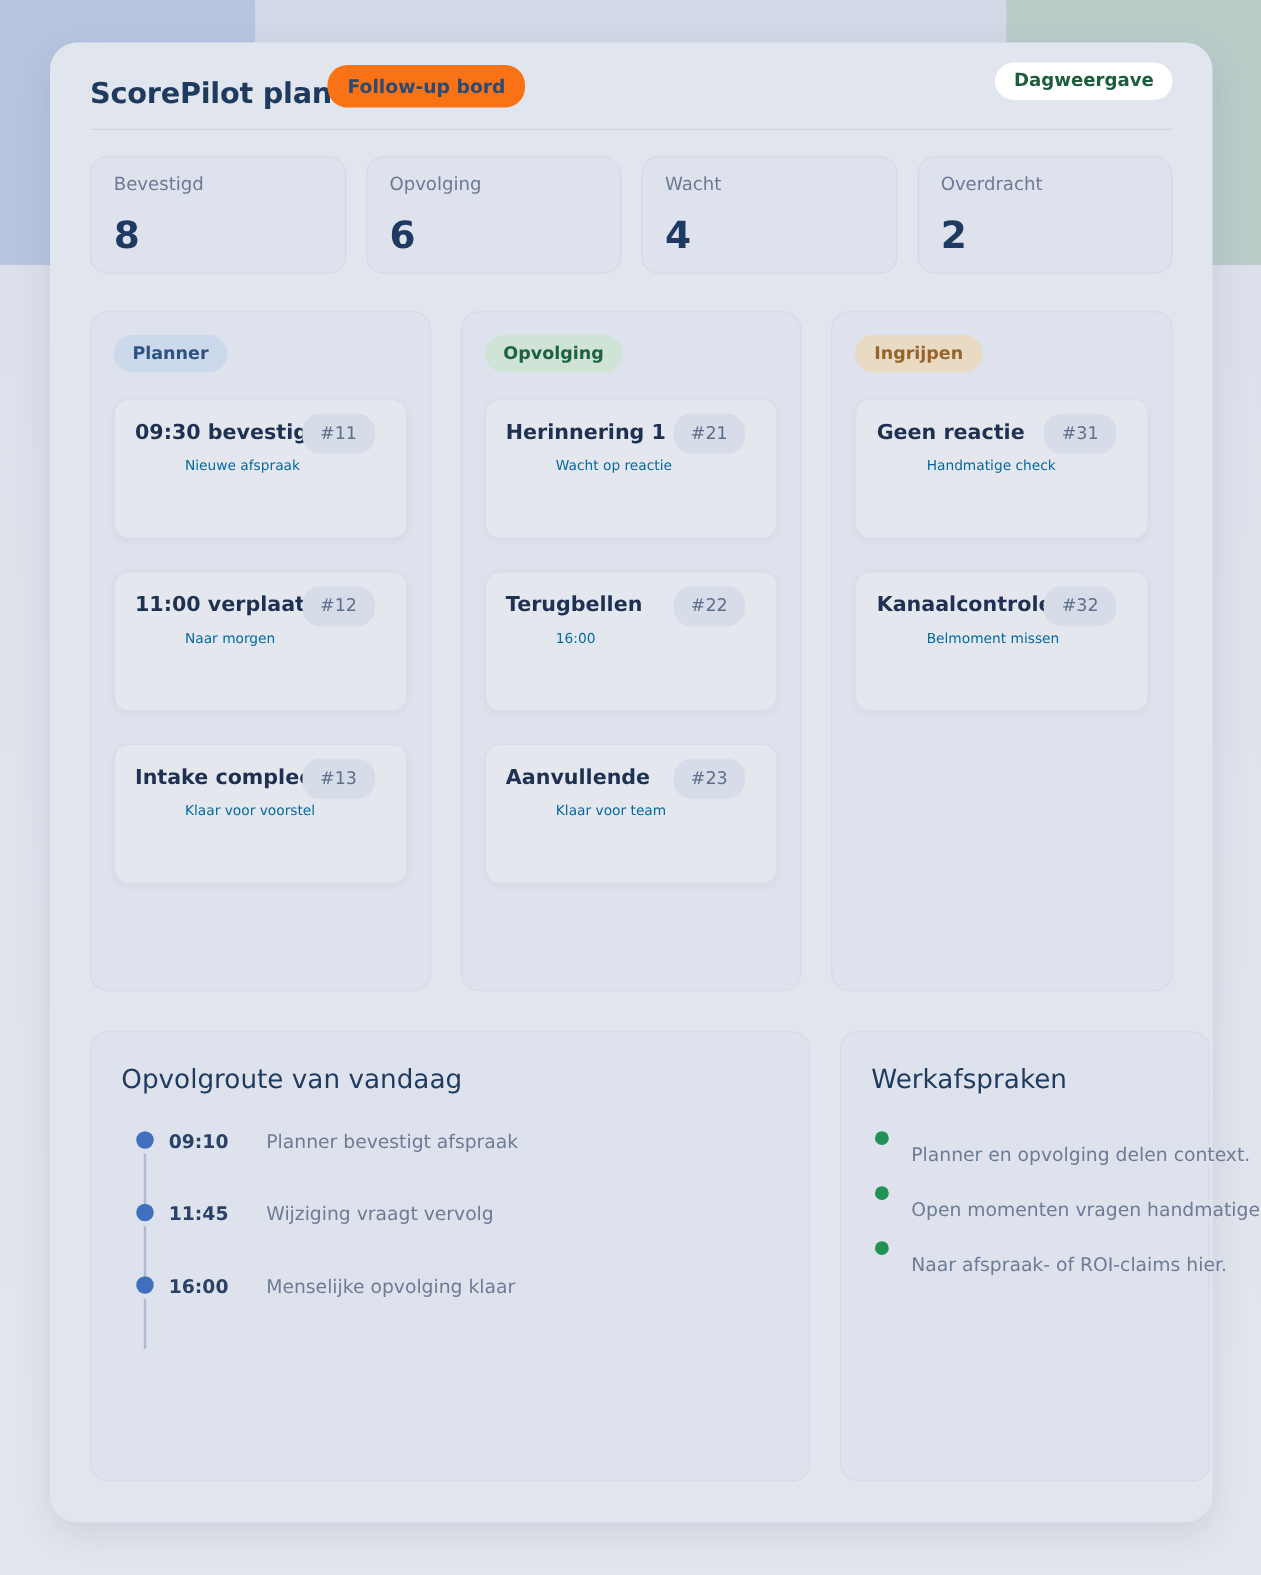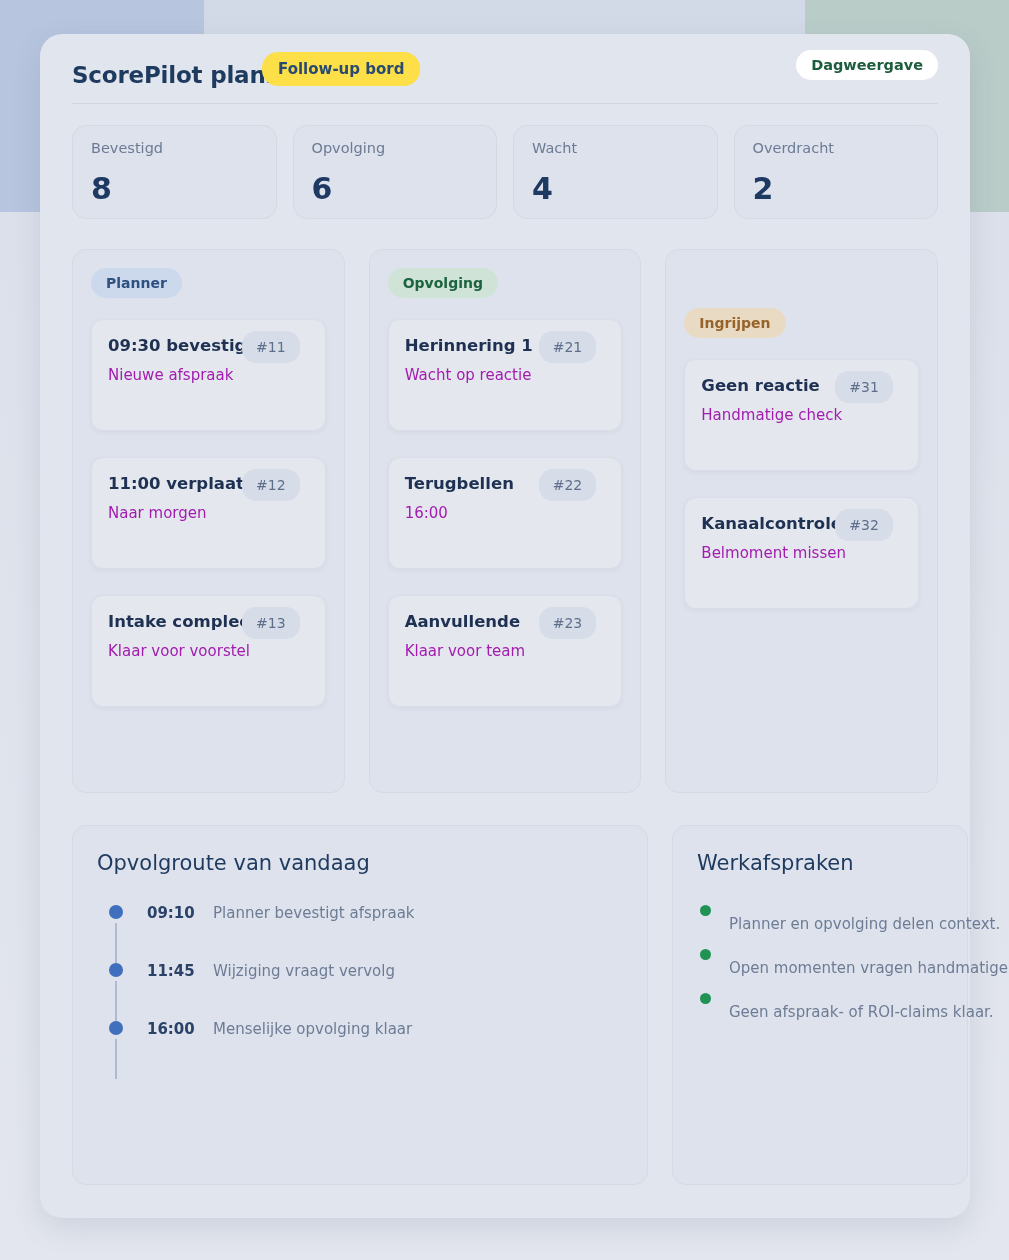--- a/index.html
+++ b/index.html
@@ -81,21 +81,21 @@
     left: 0; top: 28px;
     font-size: 23px;
     font-weight: bold;
     color: #1e3a5f;
     letter-spacing: -0.2px;
     white-space: nowrap;
   }
   .badge-followup {
     position: absolute;
     left: 190px; top: 18px;
-    background: #fde047;
+    background: #f97316;
     color: #2a4a72;
     font-size: 15px;
     font-weight: bold;
     padding: 8px 16px;
     border-radius: 16px;
     white-space: nowrap;
   }
   .badge-dayview {
     position: absolute;
     right: 0; top: 16px;
@@ -136,40 +136,41 @@
     color: #1e3a63;
     line-height: 1;
   }
 
   
   .kanban {
     display: flex;
     gap: 24px;
     margin-top: 30px;
     height: 544px;
+    justify-content: flex-end;
   }
   .column {
     flex: 1;
     background: #dee2ec;
     border: 1px solid #d5dae5;
     border-radius: 14px;
     padding: 18px 18px;
     position: relative;
   }
   .col-badge {
     display: inline-block;
     font-size: 14px;
     font-weight: bold;
     padding: 7px 15px;
     border-radius: 15px;
     white-space: nowrap;
   }
   .col-badge.planner   { background: #ccd9ec; color: #2d5180; }
   .col-badge.opvolging { background: #cfe3d6; color: #1d6340; }
-  .col-badge.ingrijpen { background: #e9dac3; color: #96642a; margin-top: 40px; }
+  .col-badge.ingrijpen { background: #e9dac3; color: #96642a; }
 
   .card-stack { margin-top: 21px; }
   .task-card {
     position: relative;
     height: 112px;
     background: #e4e7ee;
     border: 1px solid #d8dde7;
     border-radius: 12px;
     padding: 17px 16px 0 16px;
     margin-bottom: 26px;
@@ -178,23 +179,24 @@
   }
   .task-title {
     font-size: 16.5px;
     font-weight: bold;
     color: #1e3152;
     white-space: nowrap;
     line-height: 1.1;
   }
   .task-sub {
     margin-top: 11px;
-    font-size: 15px;
-    color: #a21caf;
-    white-space: nowrap;
+    font-size: 11px;
+    color: #0369a1;
+    white-space: nowrap;
+    margin-left: 40px;
   }
   .task-id {
     position: absolute;
     left: 150px; top: 11px;
     background: #d6dce8;
     color: #5e6f8b;
     font-size: 14px;
     padding: 8px 14px;
     border-radius: 14px;
     white-space: nowrap;
@@ -239,21 +241,21 @@
     background: #3f6fbd;
   }
   .tl-line {
     position: absolute;
     left: 18px; top: 26px;
     width: 2px; height: 40px;
     background: #aebad2;
   }
   .tl-time {
     position: absolute;
-    left: 50px; top: 7px;
+    left: 38px; top: 7px;
     font-size: 15px;
     font-weight: bold;
     color: #2a4268;
     white-space: nowrap;
     text-align: right;
   }
   .tl-text {
     position: absolute;
     left: 116px; top: 7px;
     font-size: 15px;
@@ -417,20 +419,20 @@
         <div class="rule-item">
           <div class="rule-dot"></div>
           <div class="rule-text">Planner en opvolging delen context.</div>
         </div>
         <div class="rule-item">
           <div class="rule-dot"></div>
           <div class="rule-text">Open momenten vragen handmatige actie.</div>
         </div>
         <div class="rule-item">
           <div class="rule-dot"></div>
-          <div class="rule-text">Geen afspraak- of ROI-claims klaar.</div>
+          <div class="rule-text">Naar afspraak- of ROI-claims hier.</div>
         </div>
       </div>
     </div>
 
   </div>
 
 </div>
 
 </body></html>

